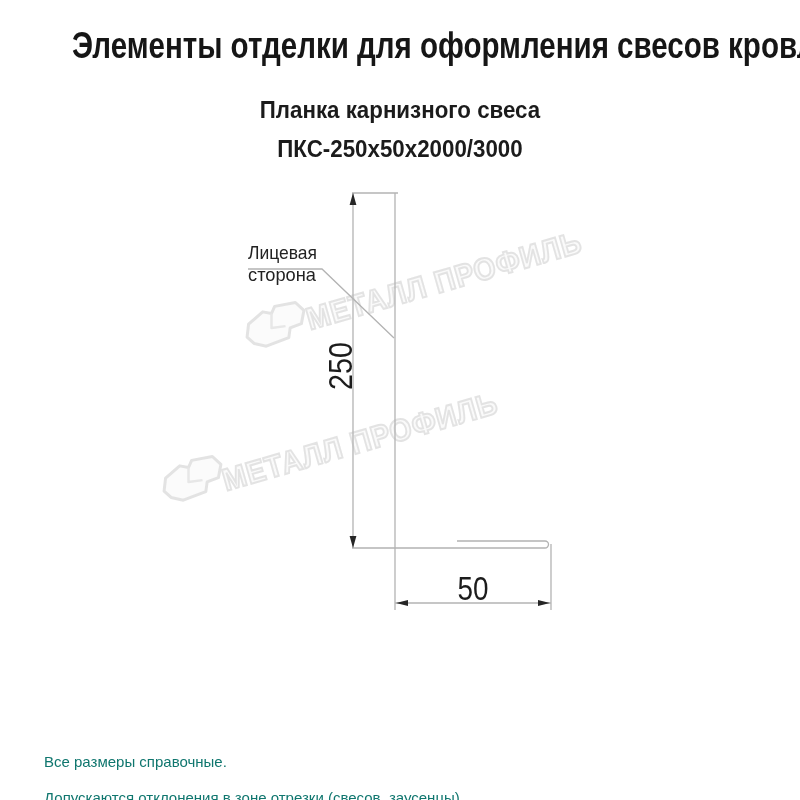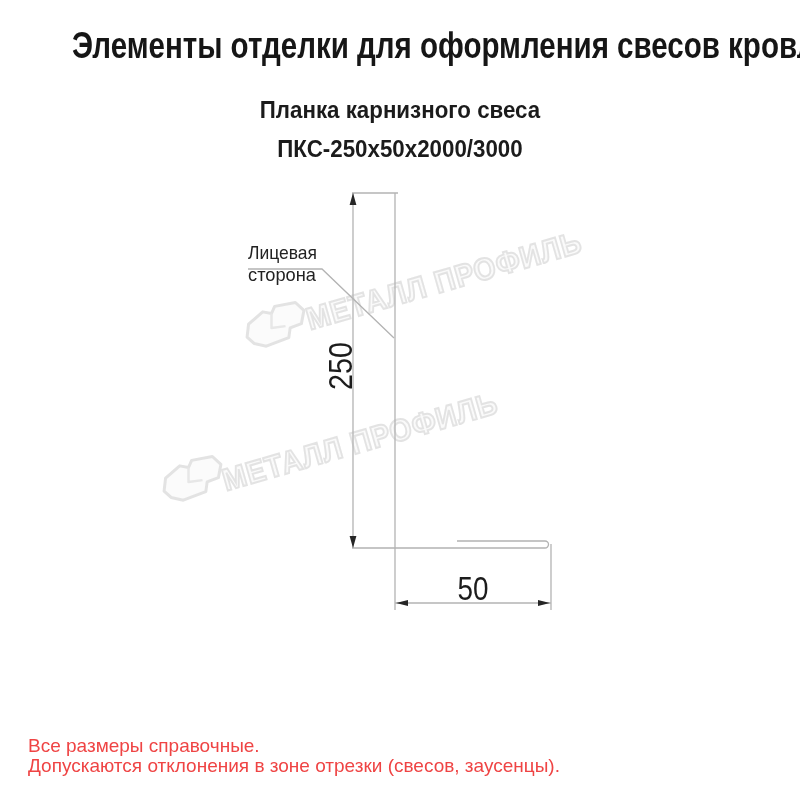--- a/index.html
+++ b/index.html
@@ -30,21 +30,21 @@
   .face-label{font-size:19px;fill:#222222;}
   .wm-text{
     font-size:31px;font-weight:700;letter-spacing:1px;
     fill:#fafafa;stroke:#e2e2e2;stroke-width:2;
   }
   .wm-logo{fill:#fbfbfb;stroke:#e2e2e2;stroke-width:3;stroke-linejoin:round;}
   .wm-fold{fill:none;stroke:#e6e6e6;stroke-width:2.4;stroke-linejoin:round;}
   .thin{stroke:#b3b3b3;stroke-width:1.3;fill:none;}
   .arrow{fill:#262626;stroke:none;}
   .notes{position:absolute;left:28px;top:736px;margin:0;}
-  .notes p{margin:0;font-size:19px;line-height:20px;color:#ef4444;}
+  .notes p{margin:16px;font-size:15px;line-height:20px;color:#0f766e;}
 </style>
 </head>
 <body>
 
 <div class="page">
 
   <h1 class="page-title">Элементы отделки для оформления свесов кровли</h1>
   <h2 class="product-title">Планка карнизного свеса</h2>
   <h3 class="product-code">ПКС-250х50х2000/3000</h3>
 

